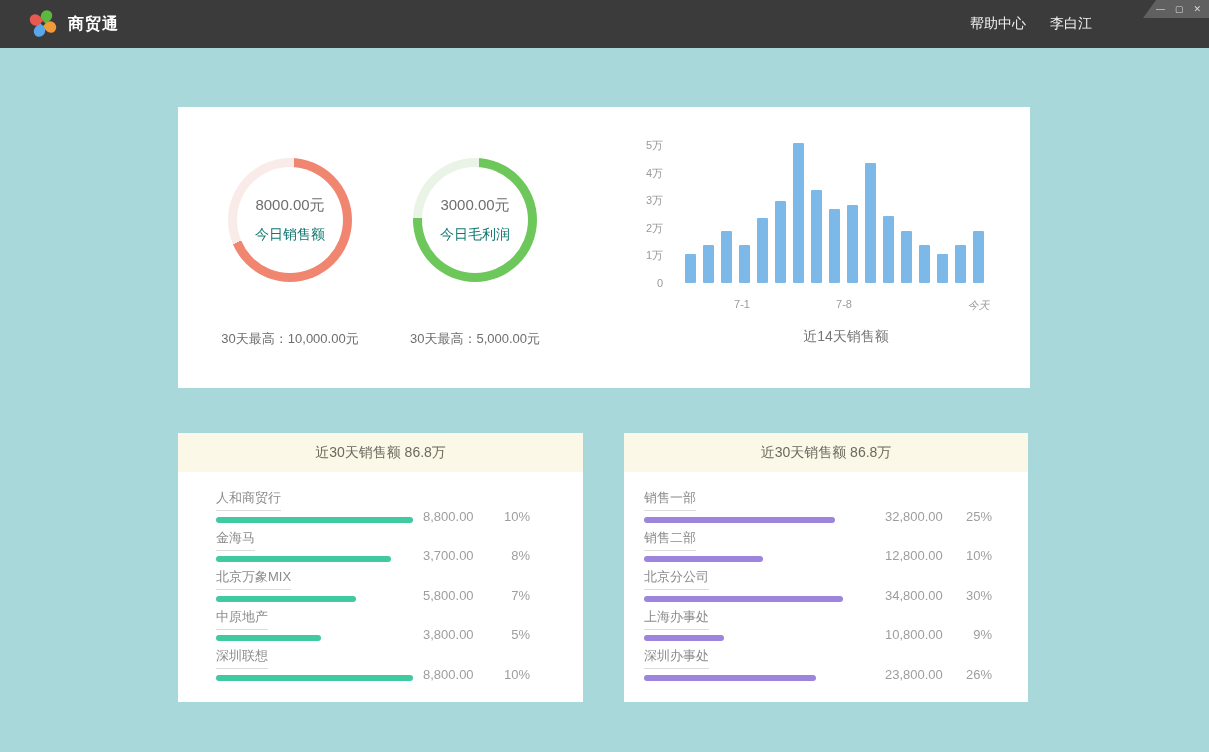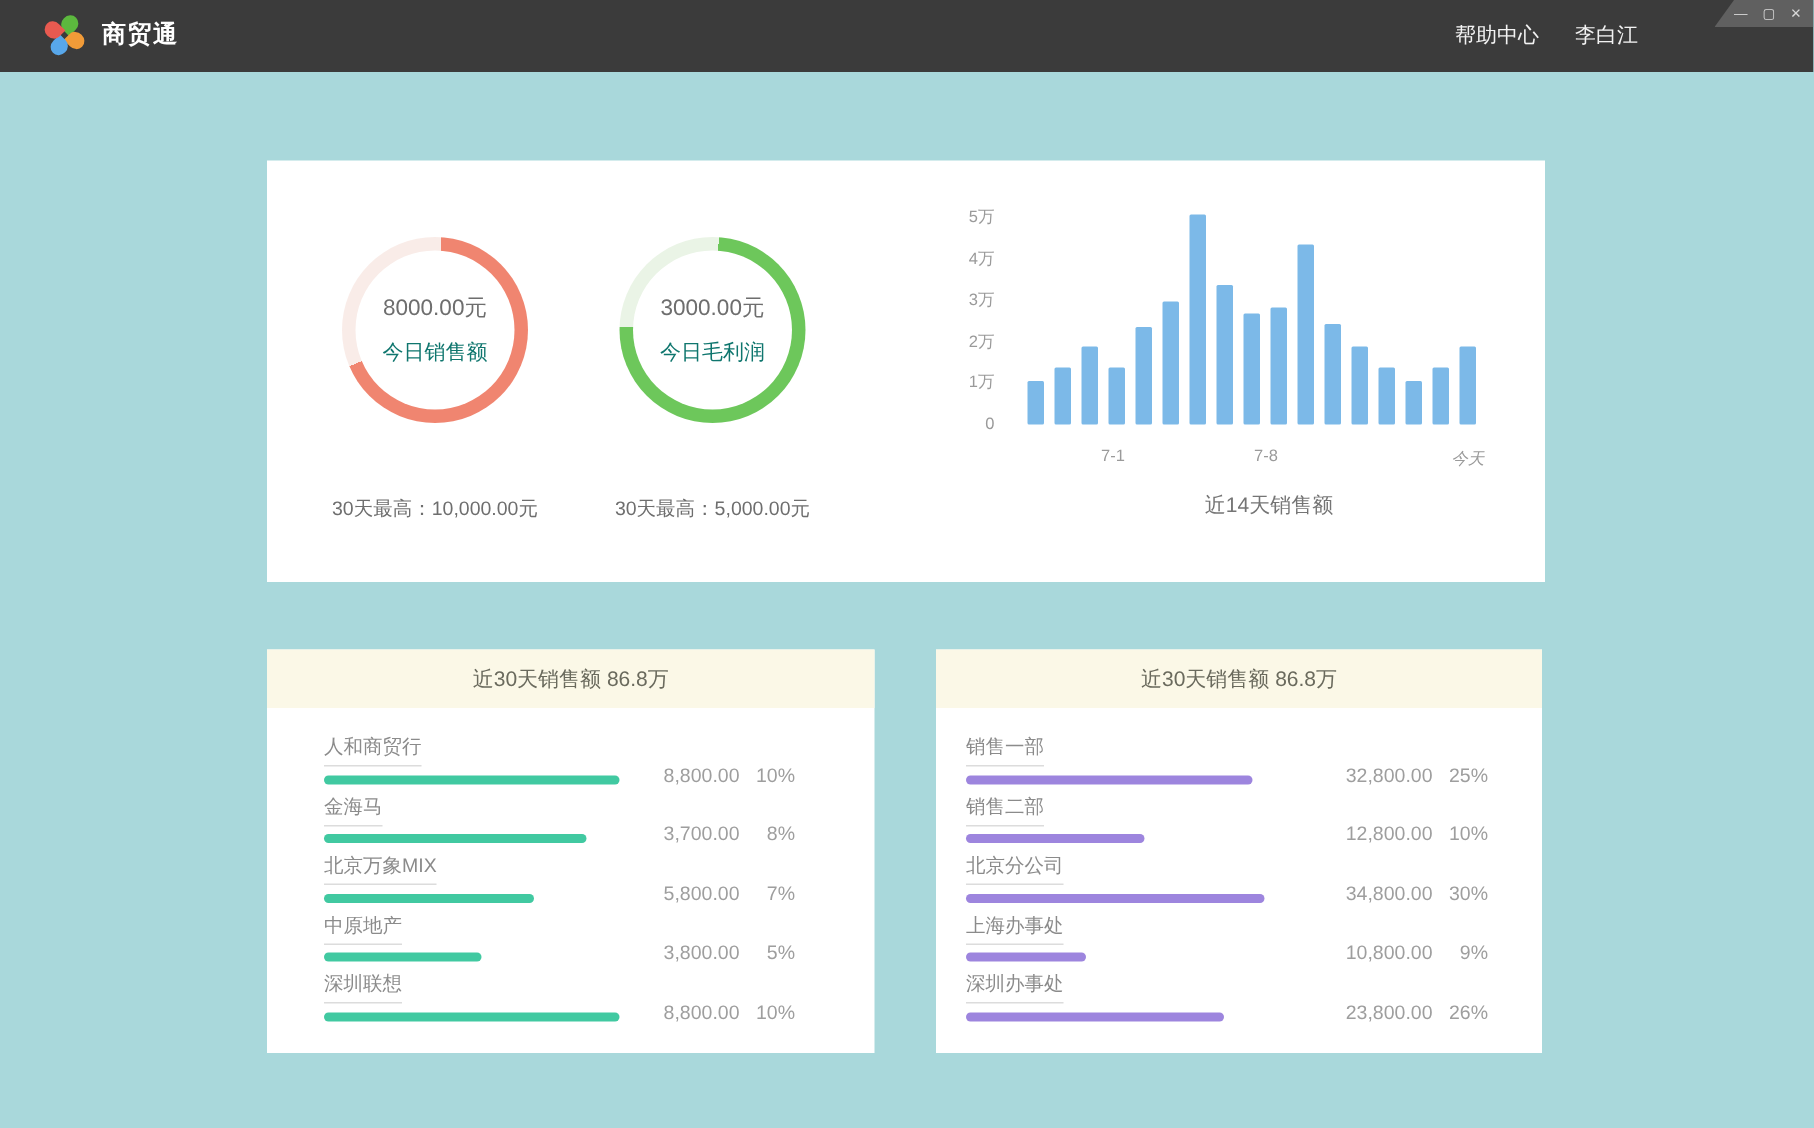--- a/index.html
+++ b/index.html
@@ -50,21 +50,21 @@
                  font-size:14px; color:#6a6a5d; }
   .list { padding:16px 0 0 38px; }
   .card-right .list { padding-left:20px; }
   .row { position:relative; height:39.5px; }
   .row .label { position:absolute; left:0; top:1px; font-size:13px; color:#8b8b8b;
                 padding-bottom:3px; border-bottom:1px solid #dcdcdc; cursor:pointer; }
   .row .bar { position:absolute; left:0; bottom:5px; height:6px; border-radius:3px; }
   .row .val { position:absolute; bottom:4px; font-size:13px; color:#9e9e9e; white-space:nowrap; }
   .card-left  .val { right:53px; }
   .card-right .val { right:36px; }
-  .val .amount { display:inline-block; min-width:70px; text-align:right; }
+  .val .amount { display:inline-block; min-width:70px; }
   .val .pct    { display:inline-block; width:37px; text-align:right; }
 </style>
 </head>
 <body>
 
 <header>
   <div class="logo">
     <i class="petal g"></i>
     <i class="petal o"></i>
     <i class="petal b"></i>

